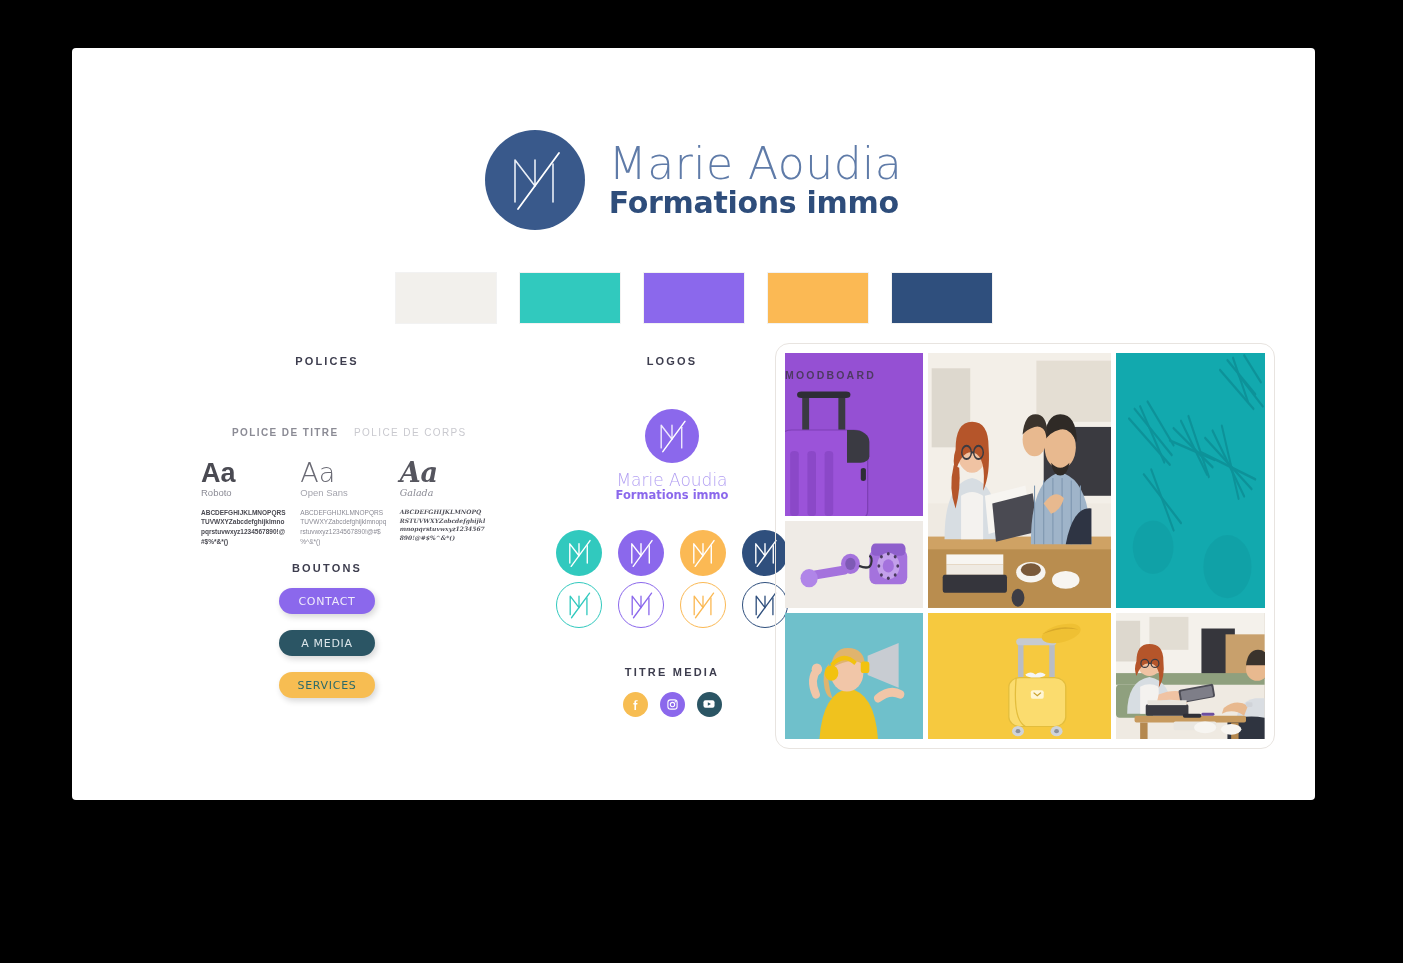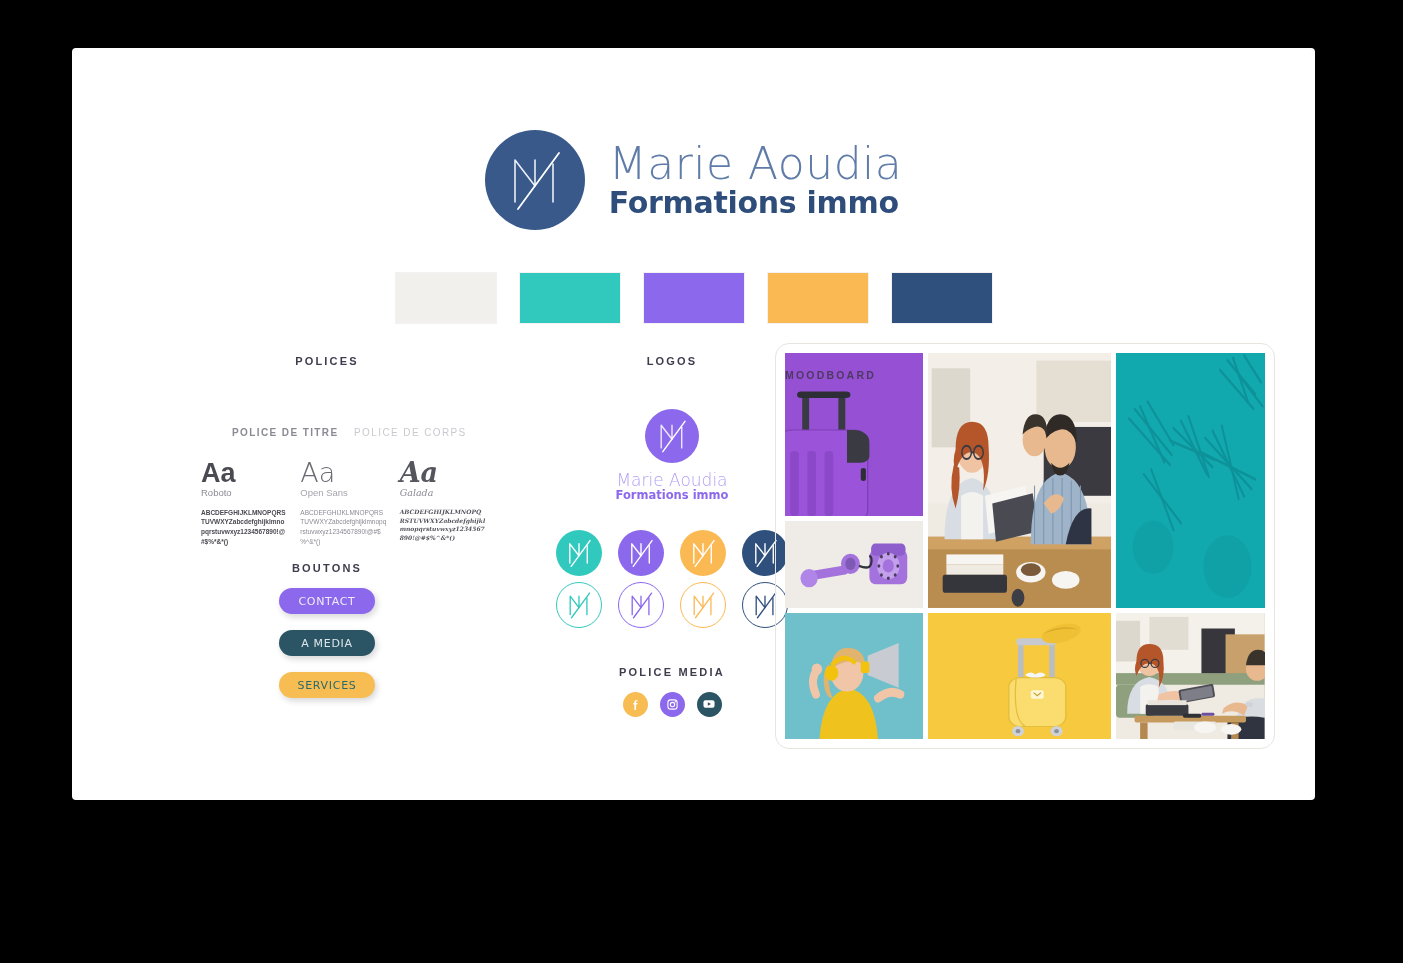--- a/index.html
+++ b/index.html
@@ -390,21 +390,21 @@
       </div>
       <div class="logo-var outline" style="border-color: rgb(47, 79, 125);">
         <svg viewBox="0 0 100 100" style="position:absolute;inset:0;width:100%;height:100%">
           <path class="vstroke" d="M30 72 L30 30 L50 56 L50 30" fill="none" stroke-width="3" stroke-linecap="round" stroke-linejoin="round" stroke="#2f4f7d"></path>
           <path class="vstroke" d="M68 72 L68 34" fill="none" stroke-width="3" stroke-linecap="round" stroke="#2f4f7d"></path>
           <path class="vstroke" d="M33 79 L74 23" fill="none" stroke-width="3" stroke-linecap="round" stroke="#2f4f7d"></path>
         </svg>
       </div>
     </div>
 
-    <div class="col-title" id="social-title">POLICE MEDIA</div>
+    <div class="col-title" id="social-title">TITRE MEDIA</div>
     <div class="social-row">
       <div class="social-icon si-fb">
         <svg width="13" height="13" viewBox="0 0 24 24">
             <path d="M15 4h-2.5C10.6 4 10 5.4 10 6.8V9H8v3h2v10h3V12h2.3l.4-3H13V7.2c0-.6.2-1.2 1-1.2H16V4z" fill="#ffffff"></path>
           </svg>
       </div>
       <div class="social-icon si-ig">
         <svg width="13" height="13" viewBox="0 0 24 24">
           <rect x="3.5" y="3.5" width="17" height="17" rx="5" fill="none" stroke="#ffffff" stroke-width="2"></rect>
           <circle cx="12" cy="12" r="4" fill="none" stroke="#ffffff" stroke-width="2"></circle>

